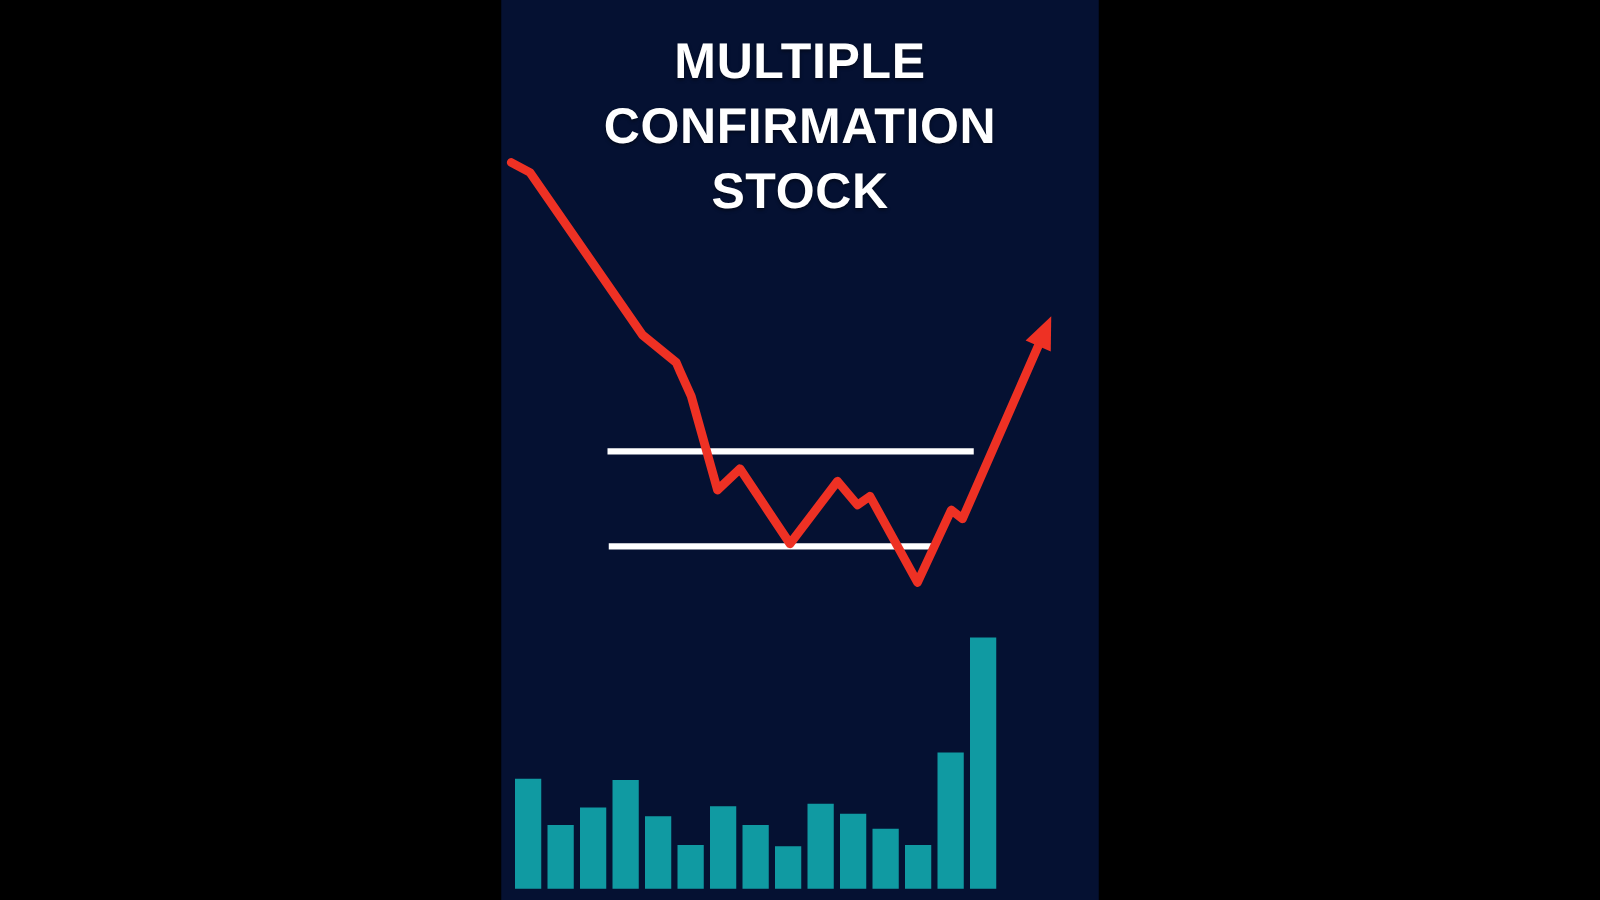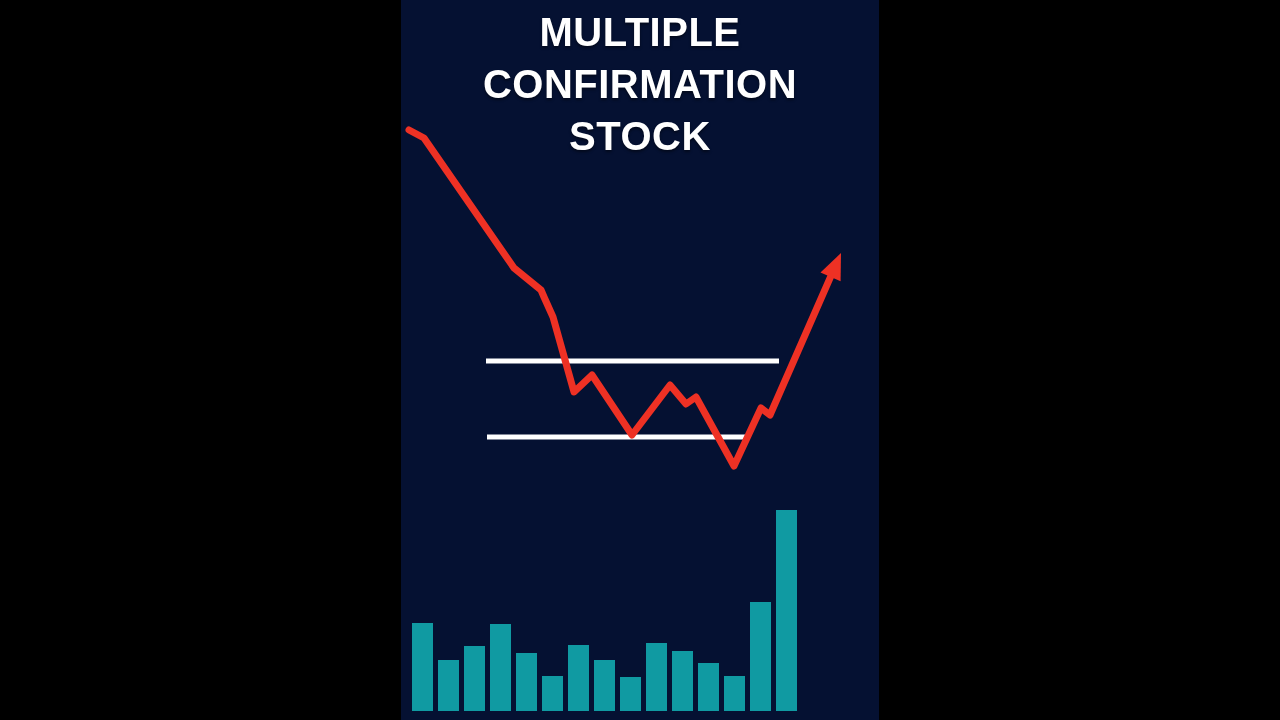--- a/index.html
+++ b/index.html
@@ -18,21 +18,21 @@
   
   #panel {
     position:absolute;
     left:401px; top:0;
     width:478px; height:720px;
     background:#051132;
     overflow:hidden;
   }
   #title {
     position:absolute;
-    left:0; top:6px;
+    left:0; top:23px;
     width:478px;
     text-align:center;
     color:#ffffff;
     font-family:"Liberation Sans", sans-serif;
     font-weight:bold;
     font-size:40px;
     line-height:52px;
     letter-spacing:0.5px;
     white-space:pre-line;
     text-shadow:0 2px 3px rgba(0,0,0,0.45);

